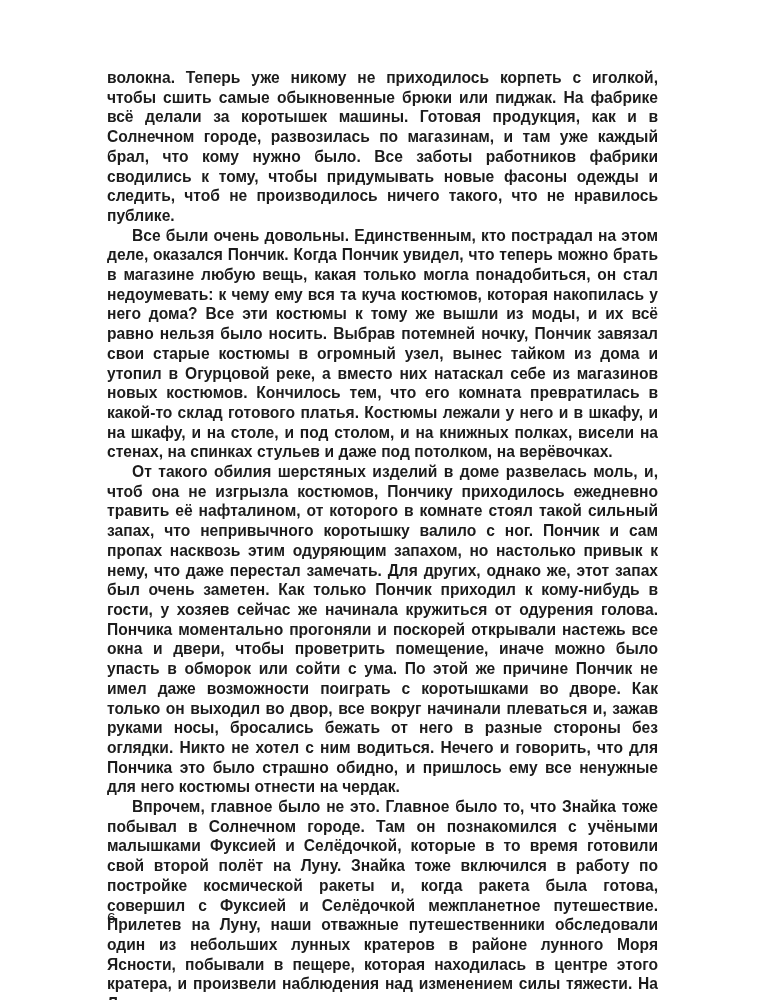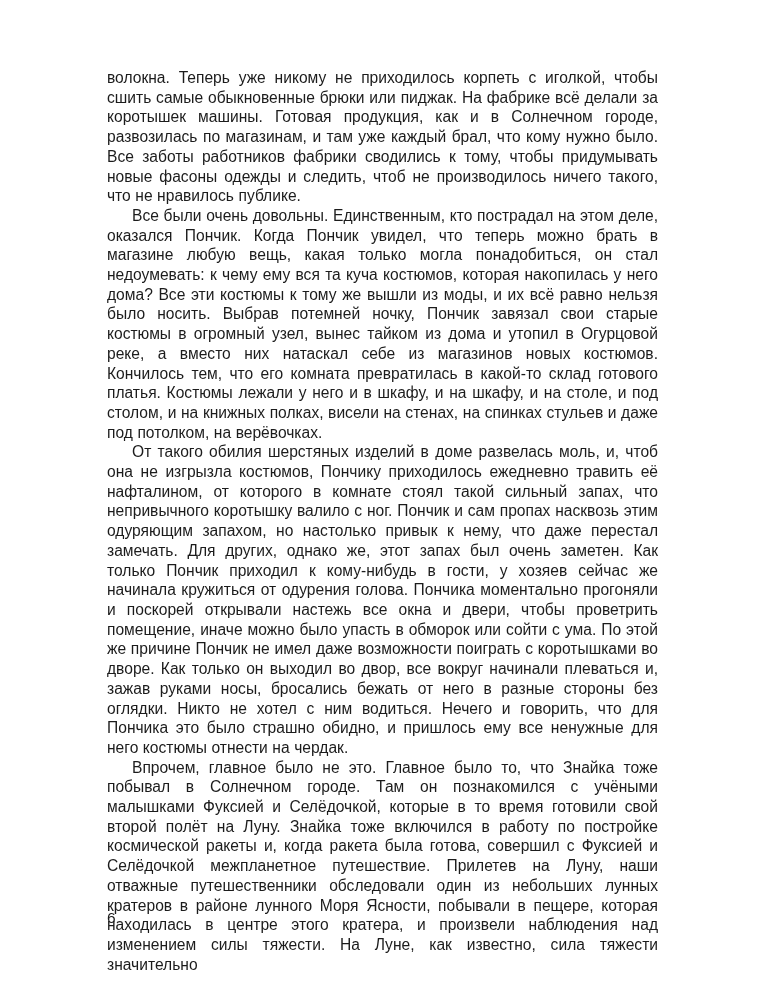--- a/index.html
+++ b/index.html
@@ -23,20 +23,21 @@
   }
   .text-block p {
     margin: 0;
     padding: 0;
     font-size: 15.6px;
     line-height: 19.7px;
     text-align: justify;
     hyphens: auto;
     -webkit-hyphens: auto;
     word-spacing: 0.2px;
+    font-weight: bold;
   }
   .text-block p.indented {
     text-indent: 25px;
   }
   .page-number {
     position: absolute;
     left: 107px;
     top: 908px;
     font-size: 15.5px;
     line-height: 20px;

